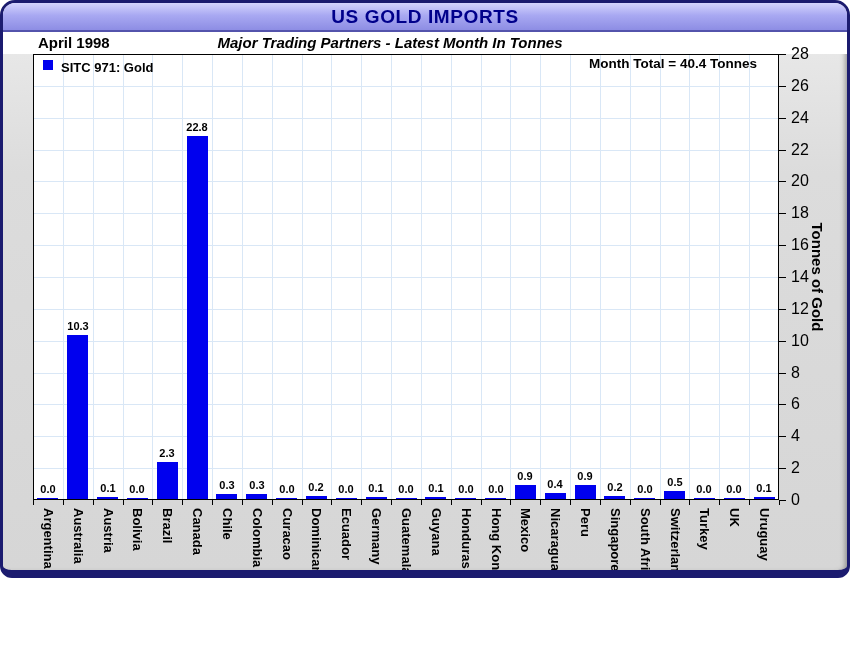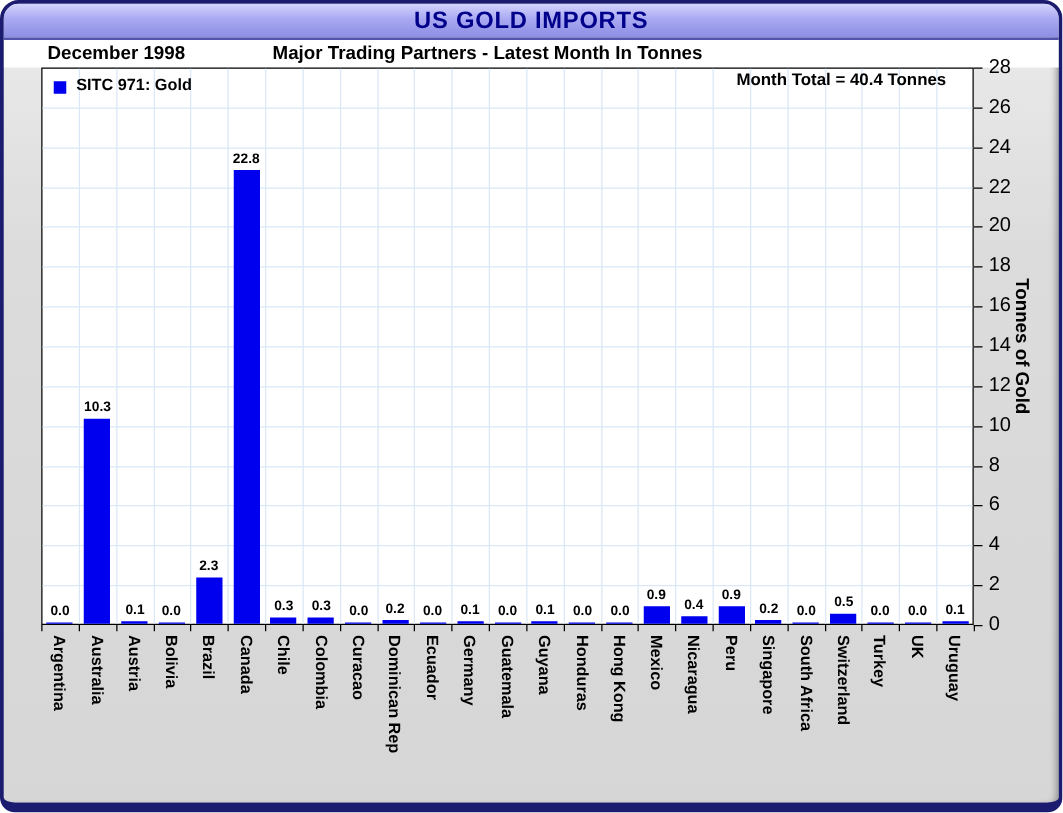--- a/index.html
+++ b/index.html
@@ -1,17 +1,17 @@
 <!DOCTYPE html>
 <html><head>
 <meta charset="utf-8">
 <style>
   html,body{margin:0;padding:0;background:#ffffff;}
   #stage{
-    position:relative;width:850px;height:650px;
+    position:relative;width:850px;height:578px;
     font-family:"Liberation Sans","DejaVu Sans",sans-serif;
     -webkit-font-smoothing:antialiased;
   }
   .frame{
     position:absolute;left:0;top:0;right:0;bottom:0;
     box-sizing:border-box;
     border:3px solid #1b1b6f;
     border-bottom-width:8px;
     border-radius:15px 15px 12px 12px;
     background:linear-gradient(180deg,#ececec 0%,#dcdcdc 30%,#d6d6d6 100%);
@@ -28,21 +28,21 @@
     color:#00008b;font-size:19px;font-weight:bold;letter-spacing:.6px;
   }
   .titlebar{
     position:absolute;left:0;top:29px;right:0;height:22px;background:#ffffff;
   }
   .date-label{
     position:absolute;left:35px;top:2px;font-size:15px;font-weight:bold;color:#000;
   }
   .subtitle{
     position:absolute;left:0;right:70px;top:2px;text-align:center;
-    font-size:15px;font-weight:bold;color:#000;
+    font-size:15px;font-weight:bold;color:#000;font-style:italic;
   }
   .plot{
     position:absolute;left:30px;top:51px;width:746px;height:446px;
     background:#ffffff;border:1px solid #000;box-sizing:border-box;
   }
   .gridline-h{position:absolute;height:1px;background:#d9e7f6;}
   .gridline-v{position:absolute;width:1px;background:#d9e7f6;}
   .bar{position:absolute;background:#0000ee;}
   .bar-value{
     position:absolute;font-size:11px;font-weight:bold;color:#000;
@@ -57,21 +57,21 @@
   .xcat-label{
     position:absolute;writing-mode:vertical-rl;white-space:nowrap;
     font-size:13px;font-weight:bold;color:#000;transform:translateX(-50%);
   }
   .y-axis-title{
     position:absolute;left:806px;top:274px;writing-mode:vertical-rl;
     transform:translateY(-50%);font-size:15px;font-weight:bold;color:#000;
     white-space:nowrap;
   }
   .legend{
-    position:absolute;left:40px;top:57px;display:flex;align-items:flex-end;gap:8px;
+    position:absolute;left:40px;top:57px;display:flex;align-items:flex-start;gap:8px;
   }
   .legend-swatch{width:10px;height:10px;background:#0000ee;}
   .legend-label{font-size:13px;font-weight:bold;color:#000;}
   .month-total{
     position:absolute;top:53px;right:90px;font-size:13.5px;font-weight:bold;color:#000;
   }
   .footer{
     position:absolute;left:0;right:0;top:620px;text-align:center;
     font-size:15px;font-weight:bold;color:#00008b;
   }
@@ -80,21 +80,21 @@
 <body>
 
 <div id="stage">
   <div class="frame">
 
     <div class="header">
       <span class="header-title">US GOLD IMPORTS</span>
     </div>
 
     <div class="titlebar">
-      <span class="date-label">December 1998</span>
+      <span class="date-label">April 1998</span>
       <span class="subtitle">Major Trading Partners - Latest Month In Tonnes</span>
     </div>
 
     <div class="plot"></div>
 
     <div id="chart-layer">
         <div class="gridline-h" style="left: 31px; width: 744px; top: 465px;"></div>
         <div class="gridline-h" style="left: 31px; width: 744px; top: 433px;"></div>
         <div class="gridline-h" style="left: 31px; width: 744px; top: 401px;"></div>
         <div class="gridline-h" style="left: 31px; width: 744px; top: 370px;"></div>

